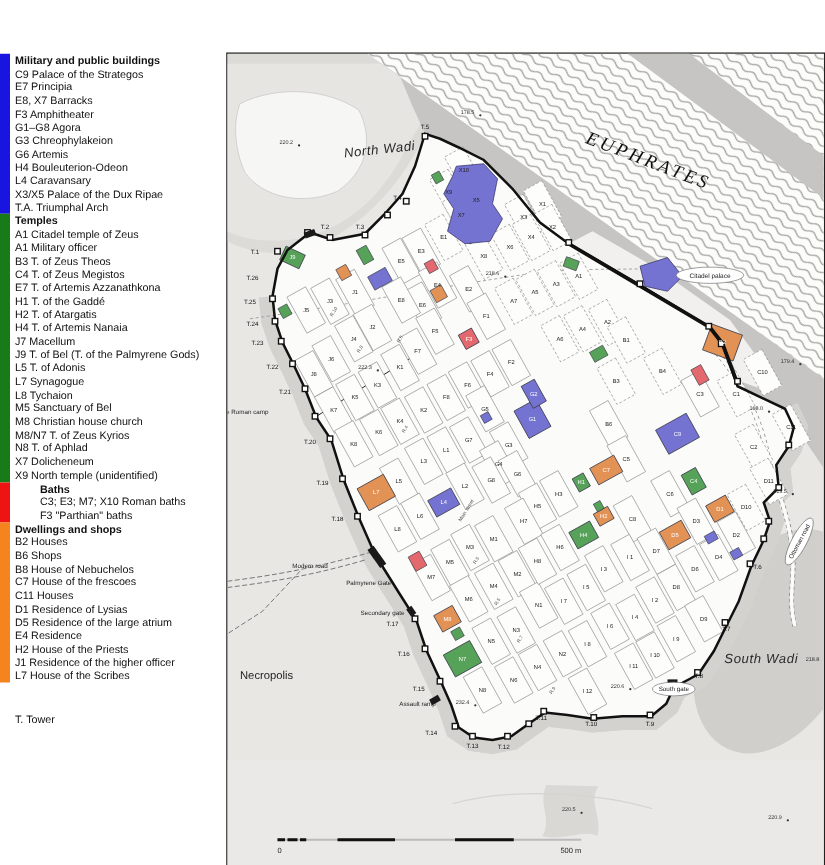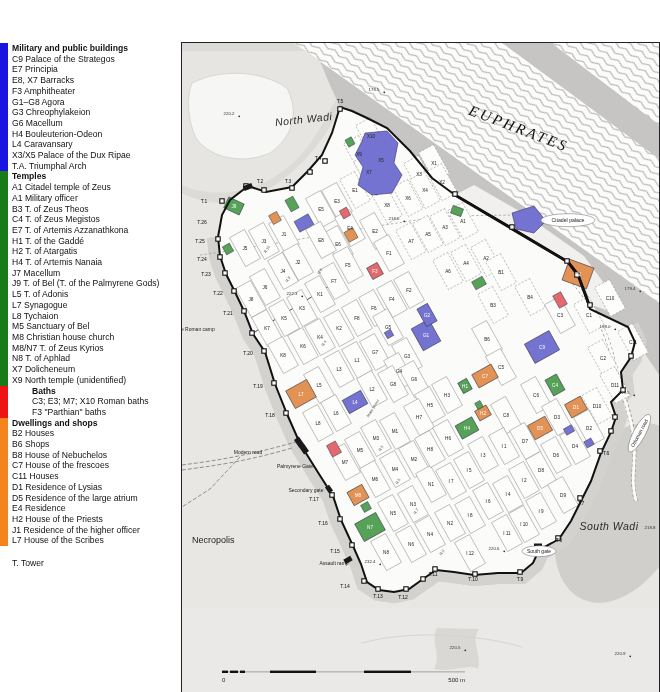--- a/index.html
+++ b/index.html
@@ -3,21 +3,21 @@
 <meta charset="utf-8">
 <style>
   html,body{margin:0;padding:0;background:#fff;}
   #page{position:relative;width:660px;height:692px;background:#fff;overflow:hidden;
         font-family:"Liberation Sans",sans-serif;}
   #title{position:absolute;left:50px;top:2px;width:610px;text-align:center;
          font-family:"Liberation Serif",serif;font-style:italic;font-size:20px;color:#111;}
   #legend{position:absolute;left:0;top:43px;width:178px;font-size:8.6px;line-height:10.7px;color:#111;}
   .sec{border-left:8px solid #999;padding-left:4px;}
   .sec .hd{font-weight:bold;}
-  .footnote{margin-top:12px;padding-left:12px;}
+  .footnote{margin-top:24px;padding-left:12px;}
   #map-panel{position:absolute;left:181px;top:42px;width:477px;height:649px;
              border:1px solid #222;background:#e8e7e4;}
   svg{display:block;}
   .blk{font:4.6px "Liberation Sans",sans-serif;fill:#222;text-anchor:middle;}
   .onc{fill:#fff;}
   .twr{font:5px "Liberation Sans",sans-serif;fill:#111;text-anchor:middle;}
   .elev{font:4.4px "Liberation Sans",sans-serif;fill:#333;text-anchor:middle;}
   .str{font:3.8px "Liberation Sans",sans-serif;fill:#555;text-anchor:middle;}
   .lbl-tiny{font:4px "Liberation Sans",sans-serif;fill:#555;text-anchor:middle;}
   .lbl-small{font:5px "Liberation Sans",sans-serif;fill:#222;text-anchor:middle;}
@@ -34,21 +34,21 @@
 
   <div id="legend">
       <div class="sec" style="border-left-color: rgb(26, 20, 224);">
         <div class="hd">Military and public buildings</div>
         <div>C9 Palace of the Strategos</div>
         <div>E7 Principia</div>
         <div>E8, X7 Barracks</div>
         <div>F3 Amphitheater</div>
         <div>G1–G8 Agora</div>
         <div>G3 Chreophylakeion</div>
-        <div>G6 Macellum</div>
+        <div>G6 Artemis</div>
         <div>H4 Bouleuterion-Odeon</div>
         <div>L4 Caravansary</div>
         <div>X3/X5 Palace of the Dux Ripae</div>
         <div>T.A. Triumphal Arch</div>
       </div>
       <div class="sec" style="border-left-color: rgb(24, 122, 24);">
         <div class="hd">Temples</div>
         <div>A1 Citadel temple of Zeus</div>
         <div>A1 Military officer</div>
         <div>B3 T. of Zeus Theos</div>

